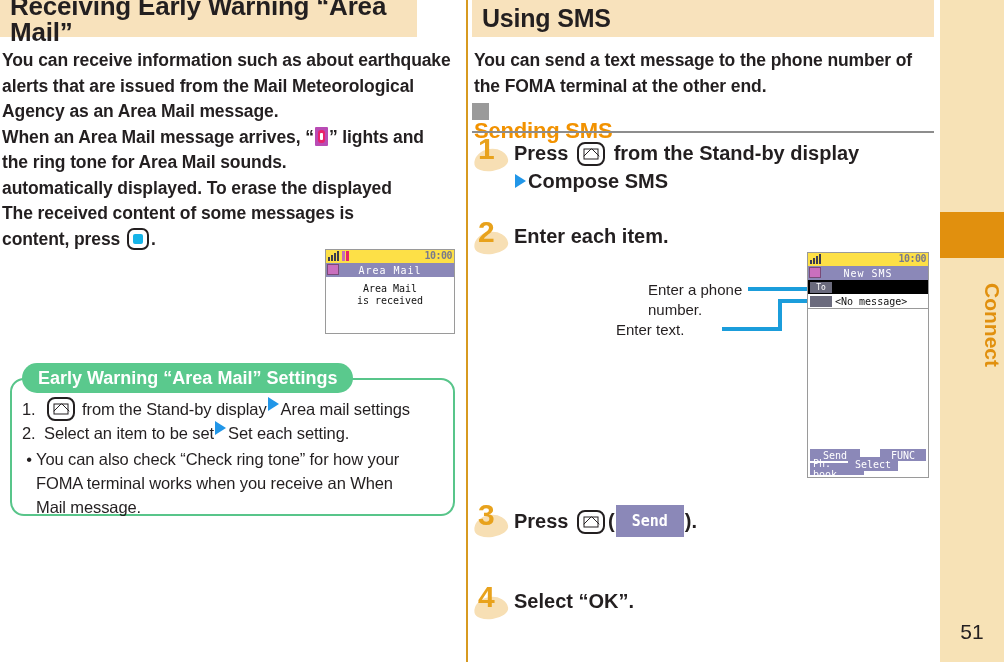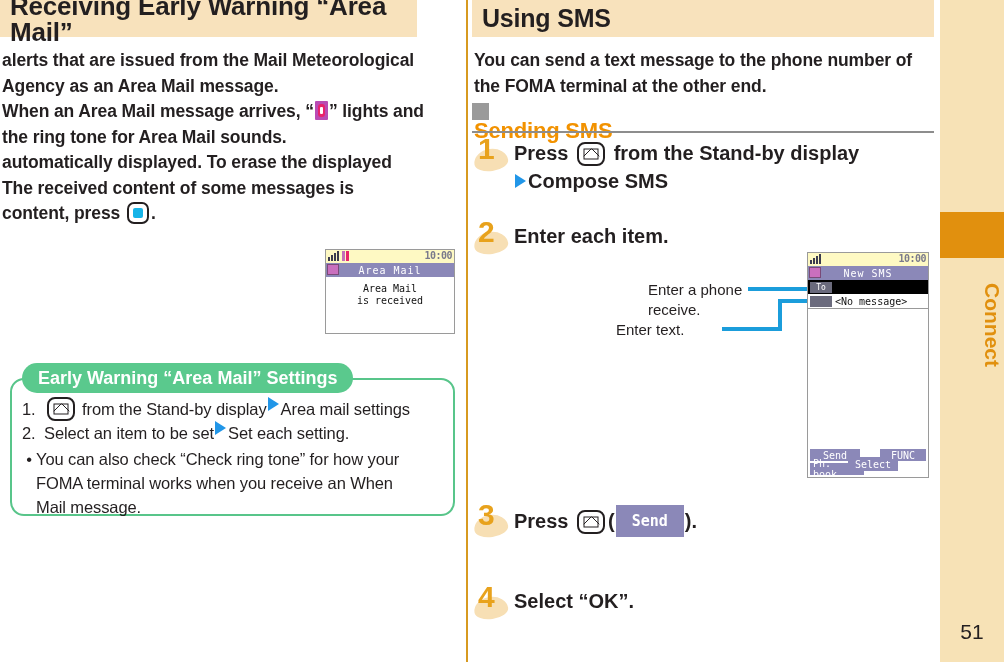--- a/index.html
+++ b/index.html
@@ -106,21 +106,21 @@
     margin:0 2px 0 1px;
   }
 
   
   .phone{
     position:absolute;background:#ffffff;border:1px solid #9a9a9a;
     box-sizing:border-box;font-family:"DejaVu Sans Mono",monospace;
     overflow:hidden;
   }
   .ph-status{
-    height:13px;background:#fef9c3;position:relative;
+    height:13px;background:#fde047;position:relative;
     border-bottom:0;
   }
   .ph-sig{
     position:absolute;left:2px;top:1px;display:flex;align-items:flex-end;gap:1px;
   }
   .ph-sig i{display:block;width:2px;background:#3b3b4e;}
   .ph-clock{
     position:absolute;right:2px;top:0px;color:#7a7a8c;
     font-size:10px;font-weight:bold;letter-spacing:-0.5px;
   }
@@ -222,20 +222,21 @@
     <div class="page-number">51</div>
   </div>
 
   <div class="col-divider"></div>
 
   <div class="band" style="left:0;top:0;width:417px;height:37px;">
     <h1>Receiving Early Warning “Area Mail”</h1>
   </div>
 
   <div class="body-copy" style="left:2px;top:48px;width:460px;">
+    <span class="ln">You can receive information such as about earthquake</span>
     <span class="ln">alerts that are issued from the Mail Meteorological</span>
     <span class="ln">Agency as an Area Mail message.</span>
     <span class="ln"><span>When an Area Mail message arrives, “</span><span class="icon-areamail"></span><span>” lights and</span></span>
     <span class="ln">the ring tone for Area Mail sounds.</span>
     <span class="ln">automatically displayed. To erase the displayed</span>
     <span class="ln">The received content of some messages is</span>
     <span class="ln"><span>content, press</span>&nbsp;<span class="key-round"><span class="dot"></span></span><span>.</span></span>
   </div>
 
   <div class="phone" style="left:325px;top:249px;width:130px;height:85px;">
@@ -318,21 +319,21 @@
   </div>
 
   <div class="step" style="left:474px;top:222px;">
     <div class="blob"></div>
     <div class="num">2</div>
     <div class="txt">Enter each item.</div>
   </div>
 
   <div class="callout" style="left:648px;top:280px;">
     <div>Enter a phone</div>
-    <div>receive.</div>
+    <div>number.</div>
   </div>
   <div class="callout" style="left:616px;top:320px;">
     <div>Enter text.</div>
   </div>
 
   <div class="cline" style="left:748px;top:287px;width:62px;height:4px;"></div>
   <div class="cline" style="left:722px;top:327px;width:60px;height:4px;"></div>
   <div class="cline" style="left:778px;top:299px;width:4px;height:32px;"></div>
   <div class="cline" style="left:778px;top:299px;width:32px;height:4px;"></div>
 

